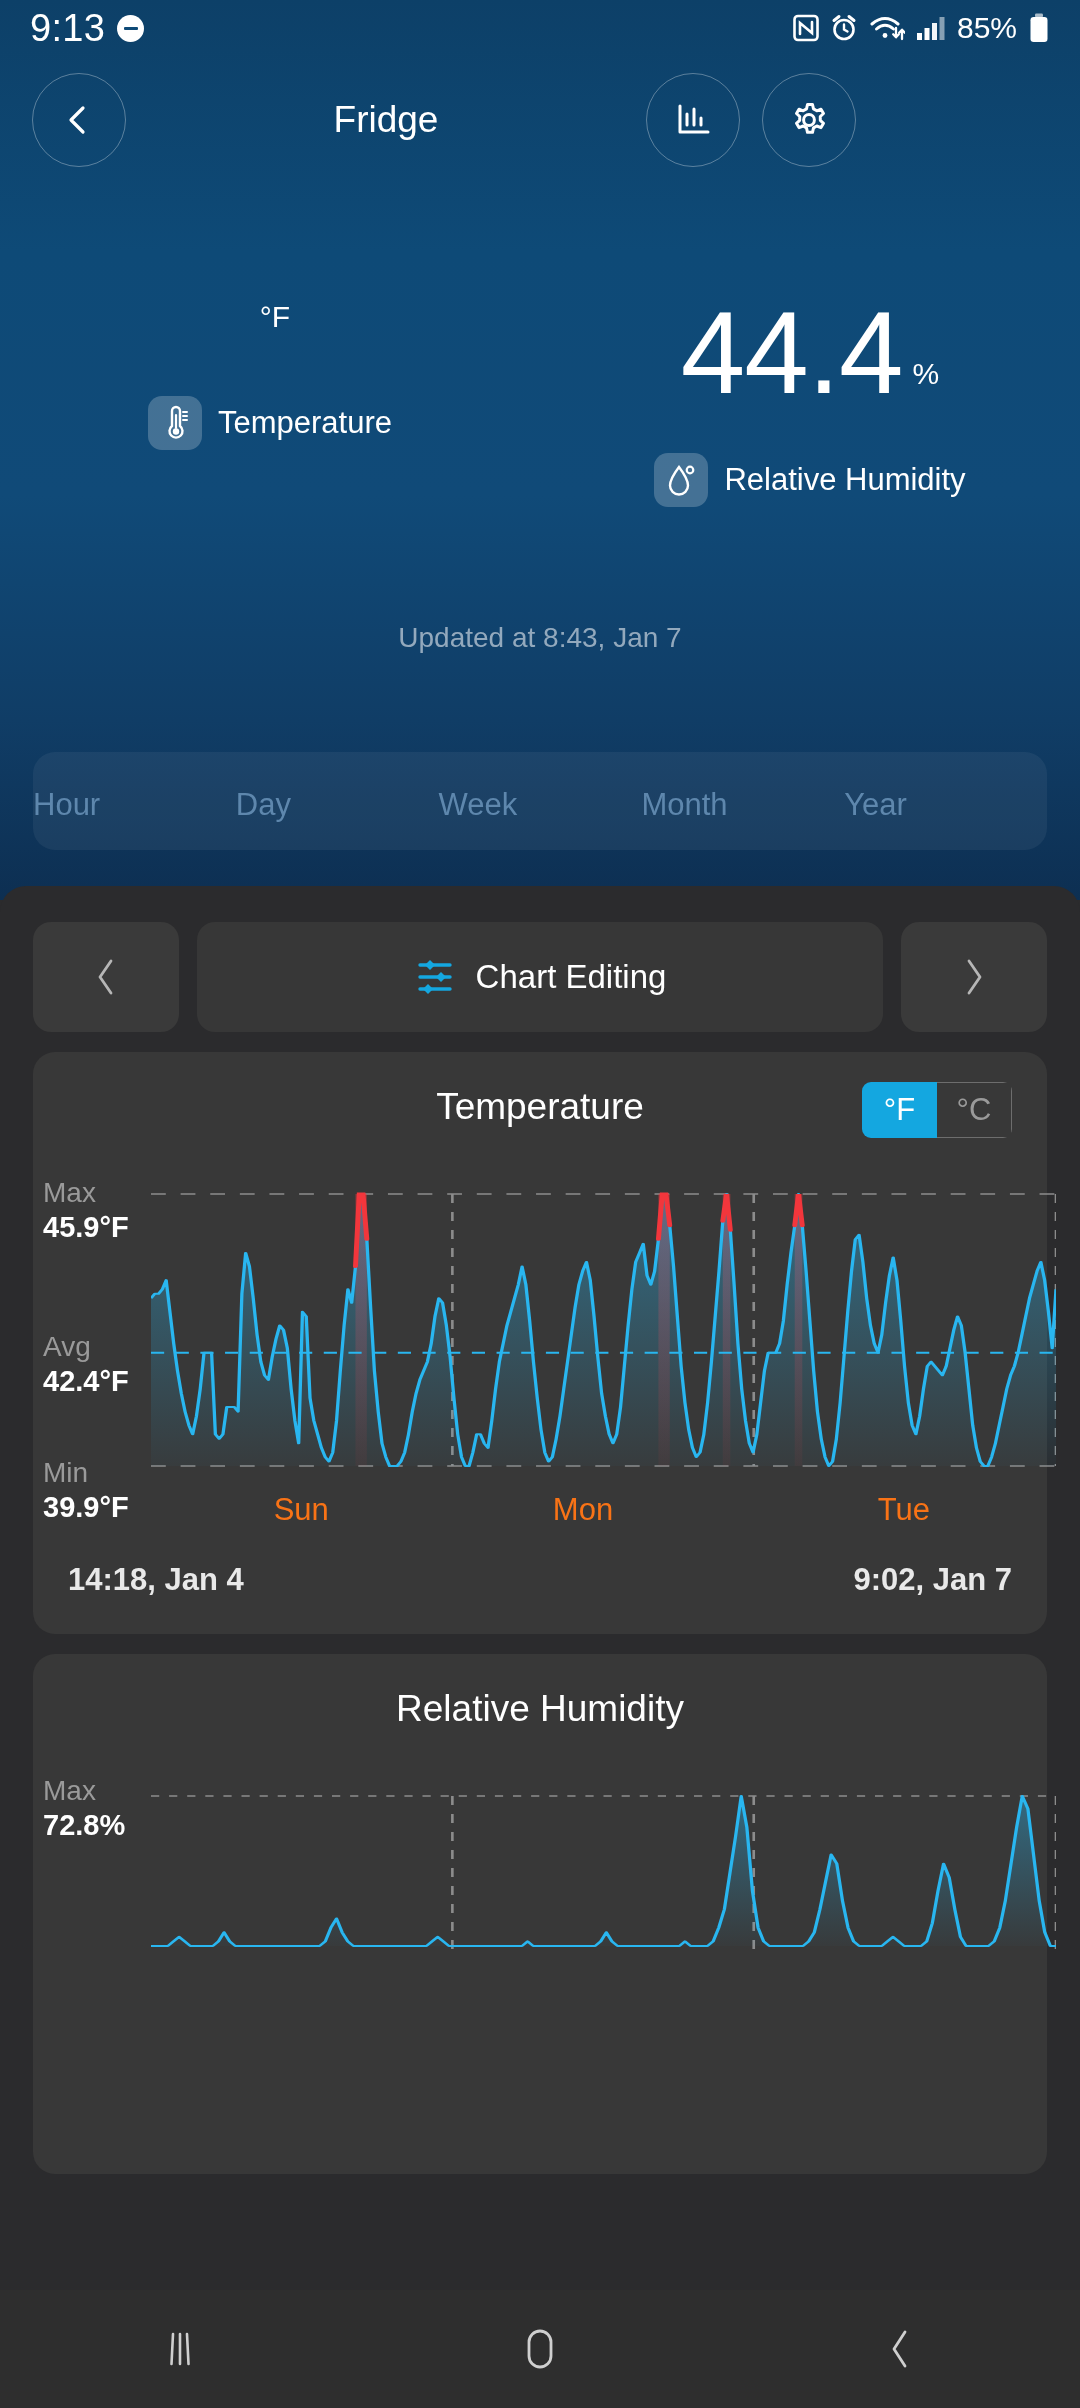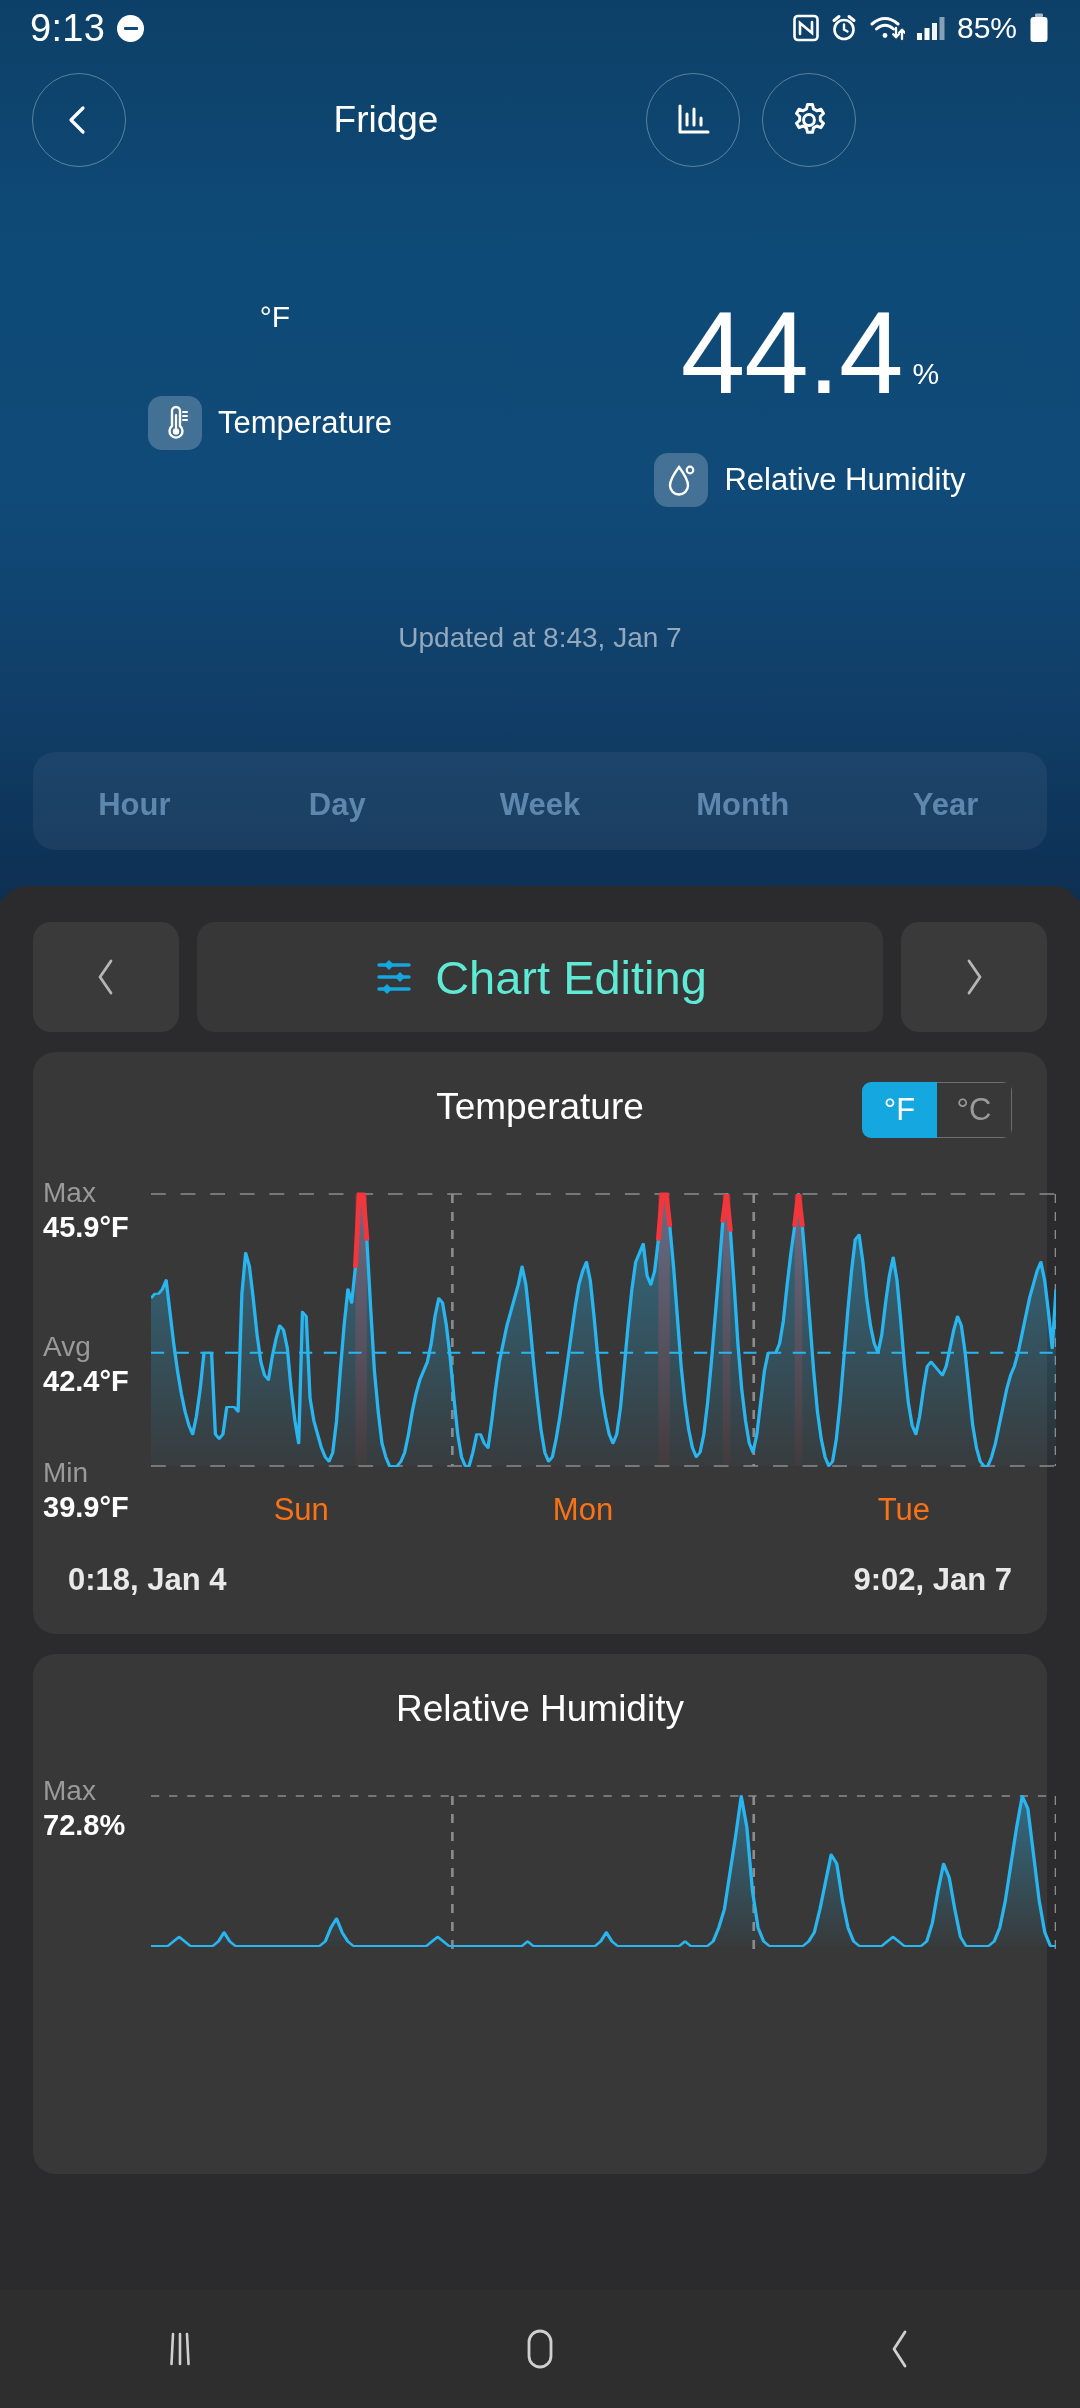--- a/index.html
+++ b/index.html
@@ -73,21 +73,21 @@
     color:#93a9bd; font-size:28px;
   }
 
   
   .range-tabs{
     position:absolute; top:752px; left:33px; width:1014px; height:98px;
     background:rgba(255,255,255,.055); border-radius:22px;
     display:flex; align-items:center;
   }
   .range-tab{
-    flex:1; text-align:center; color:#5e87ad; font-size:31px; font-weight:700;margin-top:8px;
+    flex:1; text-align:left; color:#5e87ad; font-size:31px; font-weight:400;margin-top:8px;
   }
 
   
   .sheet{
     position:absolute; top:886px; left:0; width:1080px; height:1522px;
     background:#2b2b2d; border-radius:26px 26px 0 0;
   }
 
   
   .edit-row{
@@ -95,21 +95,21 @@
     display:flex; gap:18px;
   }
   .nav-arrow{
     width:146px; height:110px; border-radius:18px; background:#3a3a3a;
     display:flex; align-items:center; justify-content:center;
   }
   .edit-btn{
     flex:1; border-radius:18px; background:#373737;
     display:flex; align-items:center; justify-content:center; gap:20px;
   }
-  .edit-btn-label{ color:#5eead4; font-size:47px; }
+  .edit-btn-label{ color:#ffffff; font-size:33px; }
 
   
   .card{
     position:absolute; left:33px; width:1014px;
     background:#383838; border-radius:22px;
   }
   #card-temp{ top:166px; height:582px; }
   #card-hum{ top:768px; height:520px; }
 
   .card-head{
@@ -348,21 +348,21 @@
         <line id="temp-avg" stroke="#29b6f0" stroke-width="2" stroke-dasharray="8 7" x1="0" x2="550" y1="172.66666666666666" y2="172.66666666666666"></line>
       </svg>
 
       <div class="daylabels" style="top: 330px; width: 905px;">
         <div class="daylabel" style="left: 150.23px;">Sun</div>
         <div class="daylabel" style="left: 432px;">Mon</div>
         <div class="daylabel" style="left: 752.96px;">Tue</div>
       </div>
 
       <div class="range-row" style="top: 400px;">
-        <span>0:18, Jan 4</span>
+        <span>14:18, Jan 4</span>
         <span>9:02, Jan 7</span>
       </div>
     </div>
   </div>
 
   <div class="card" id="card-hum">
     <div class="card-head">
       <span class="card-title">Relative Humidity</span>
     </div>
     <div class="plot-wrap">

